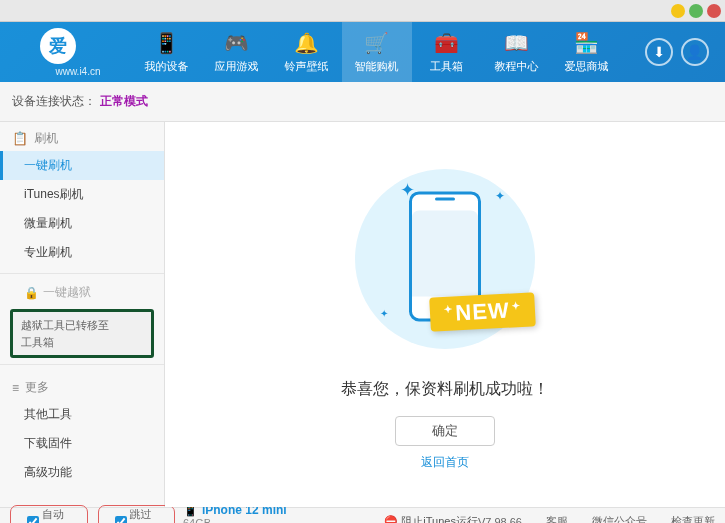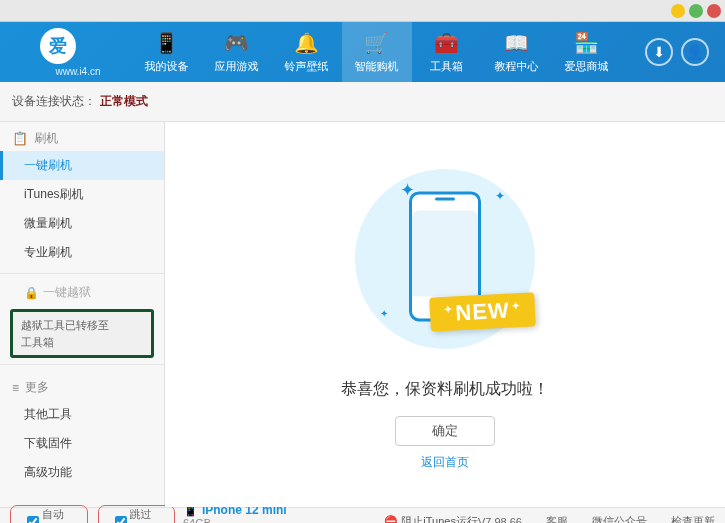--- a/index.html
+++ b/index.html
@@ -106,21 +106,21 @@
       height: 40px;
       background: #f5f5f5;
       border-bottom: 1px solid #e0e0e0;
       display: flex;
       align-items: center;
       padding: 0 12px;
       font-size: 12px;
       color: #555;
     }
     .status-label { color: #555; margin-right: 4px; }
-    .status-value { color: #7f1d1d; font-weight: bold; }
+    .status-value { color: #a21caf; font-weight: bold; }
 
     
     .main-layout {
       display: flex;
       height: calc(523px - 22px - 60px - 28px - 28px);
     }
 
     
     .sidebar {
       width: 165px;

